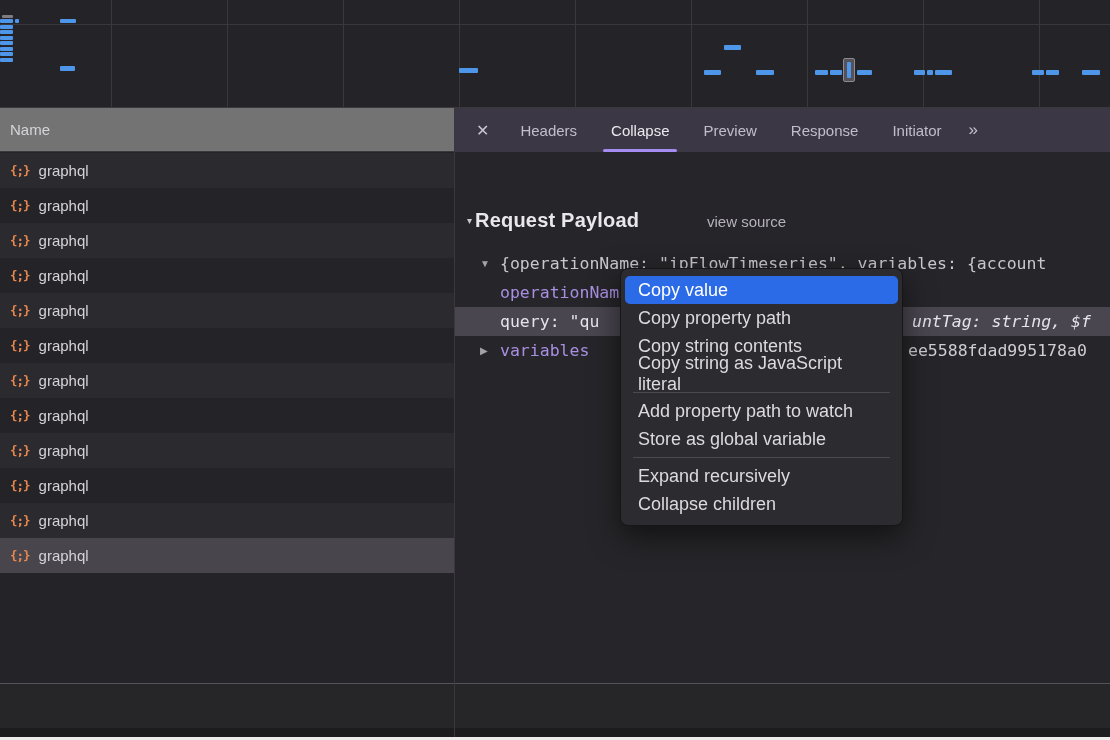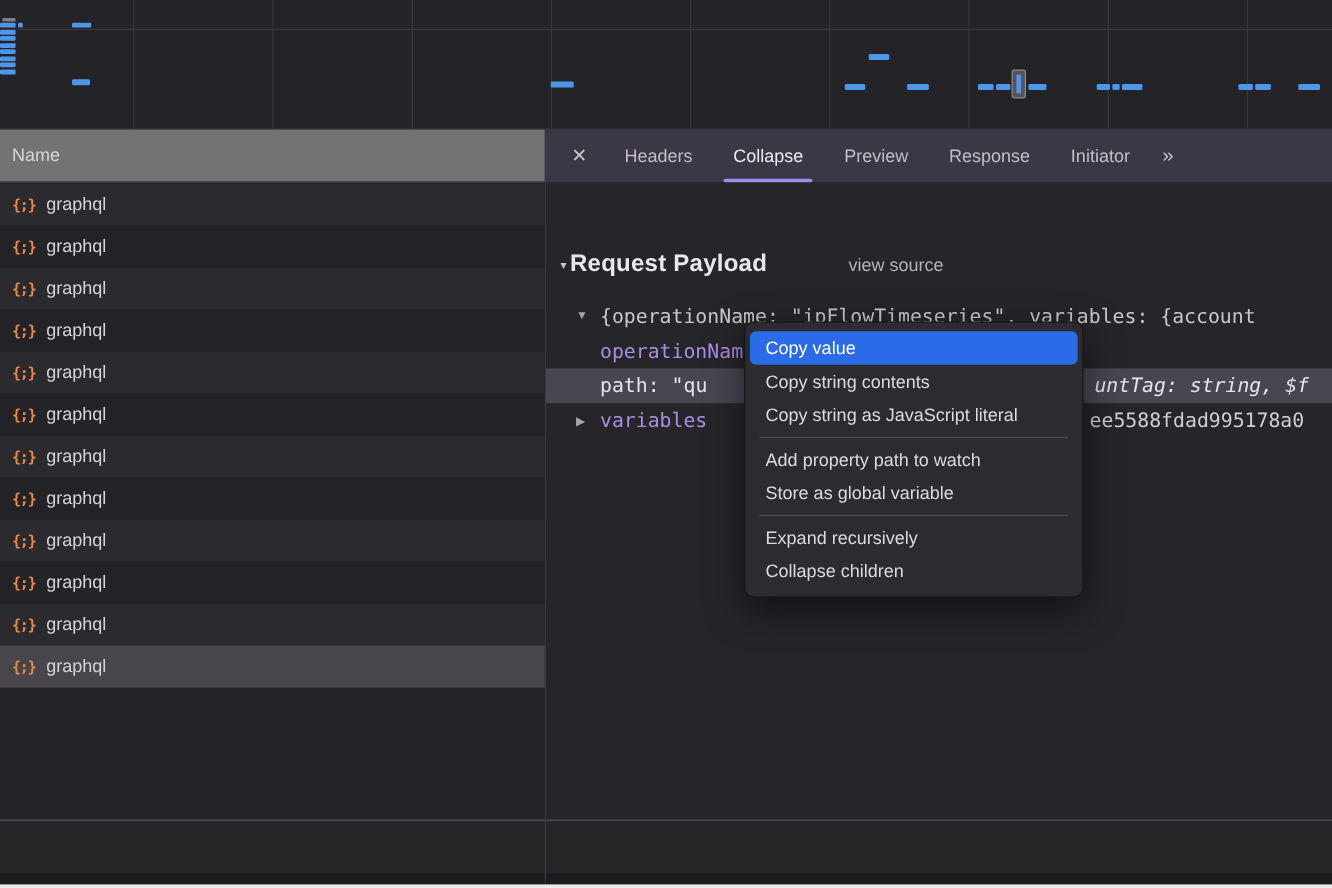--- a/index.html
+++ b/index.html
@@ -62,21 +62,21 @@
   
   .footer-sep{position:absolute;left:0;top:683px;width:1110px;height:1px;background:#55535a;z-index:4;}
   .footer{position:absolute;left:0;top:684px;width:1110px;height:44px;background:#262528;z-index:3;}
   .bottom-band{position:absolute;left:0;top:728px;width:1110px;height:9px;background:#1c1b1e;z-index:3;}
   .bottom-edge{position:absolute;left:0;top:737px;width:1110px;height:3px;background:#ededed;z-index:6;}
 
   
   .context-menu{position:absolute;left:620px;top:268px;width:283px;box-sizing:border-box;
                 background:#2c2b2f;border:1px solid #161518;border-radius:8px;
                 box-shadow:0 10px 30px rgba(0,0,0,.55);padding:7px 0;z-index:10;}
-  .menu-item{height:28px;display:flex;align-items:center;padding:0 17px;color:#dcdade;font-size:15px;}
+  .menu-item{height:28px;display:flex;align-items:center;padding:0 17px;color:#dcdade;font-size:18px;}
   .menu-item.highlighted{margin:0 4px;padding:0 13px;border-radius:5px;background:#2b6be8;color:#ffffff;}
   .menu-sep{height:1px;background:#4b494f;margin:4px 12px;}
 </style>
 </head>
 <body>
 
 <div id="app">
 
   <div class="overview">
       <div class="gridline-v" style="left: 111px;"></div>
@@ -200,39 +200,40 @@
       <div class="tree-row root-line">
         <span class="tri">▼</span>
         <span>{operationName: "ipFlowTimeseries", variables: {account</span>
       </div>
 
       <div class="tree-row op-row">
         <span class="key">operationName</span><span>: </span><span class="str">"ipFlowTimeseries"</span>
       </div>
 
       <div class="tree-row query-row">
-        <span class="white">path</span><span class="white">: </span><span class="white">"qu</span>
+        <span class="white">query</span><span class="white">: </span><span class="white">"qu</span>
         <span class="frag-right query-frag">untTag: string, $f</span>
       </div>
 
       <div class="tree-row vars-row">
         <span class="tri">▶</span>
         <span class="key">variables</span>
         <span class="frag-right vars-frag">ee5588fdad995178a0</span>
       </div>
     </div>
   </div>
 
   <div class="footer-sep"></div>
   <div class="footer"></div>
   <div class="bottom-band"></div>
   <div class="bottom-edge"></div>
 
   <div class="context-menu">
       <div class="menu-item highlighted">Copy value</div>
+      <div class="menu-item">Copy property path</div>
       <div class="menu-item">Copy string contents</div>
       <div class="menu-item">Copy string as JavaScript literal</div>
       <div class="menu-sep"></div>
       <div class="menu-item">Add property path to watch</div>
       <div class="menu-item">Store as global variable</div>
       <div class="menu-sep"></div>
       <div class="menu-item">Expand recursively</div>
       <div class="menu-item">Collapse children</div>
     </div>
 </div>

